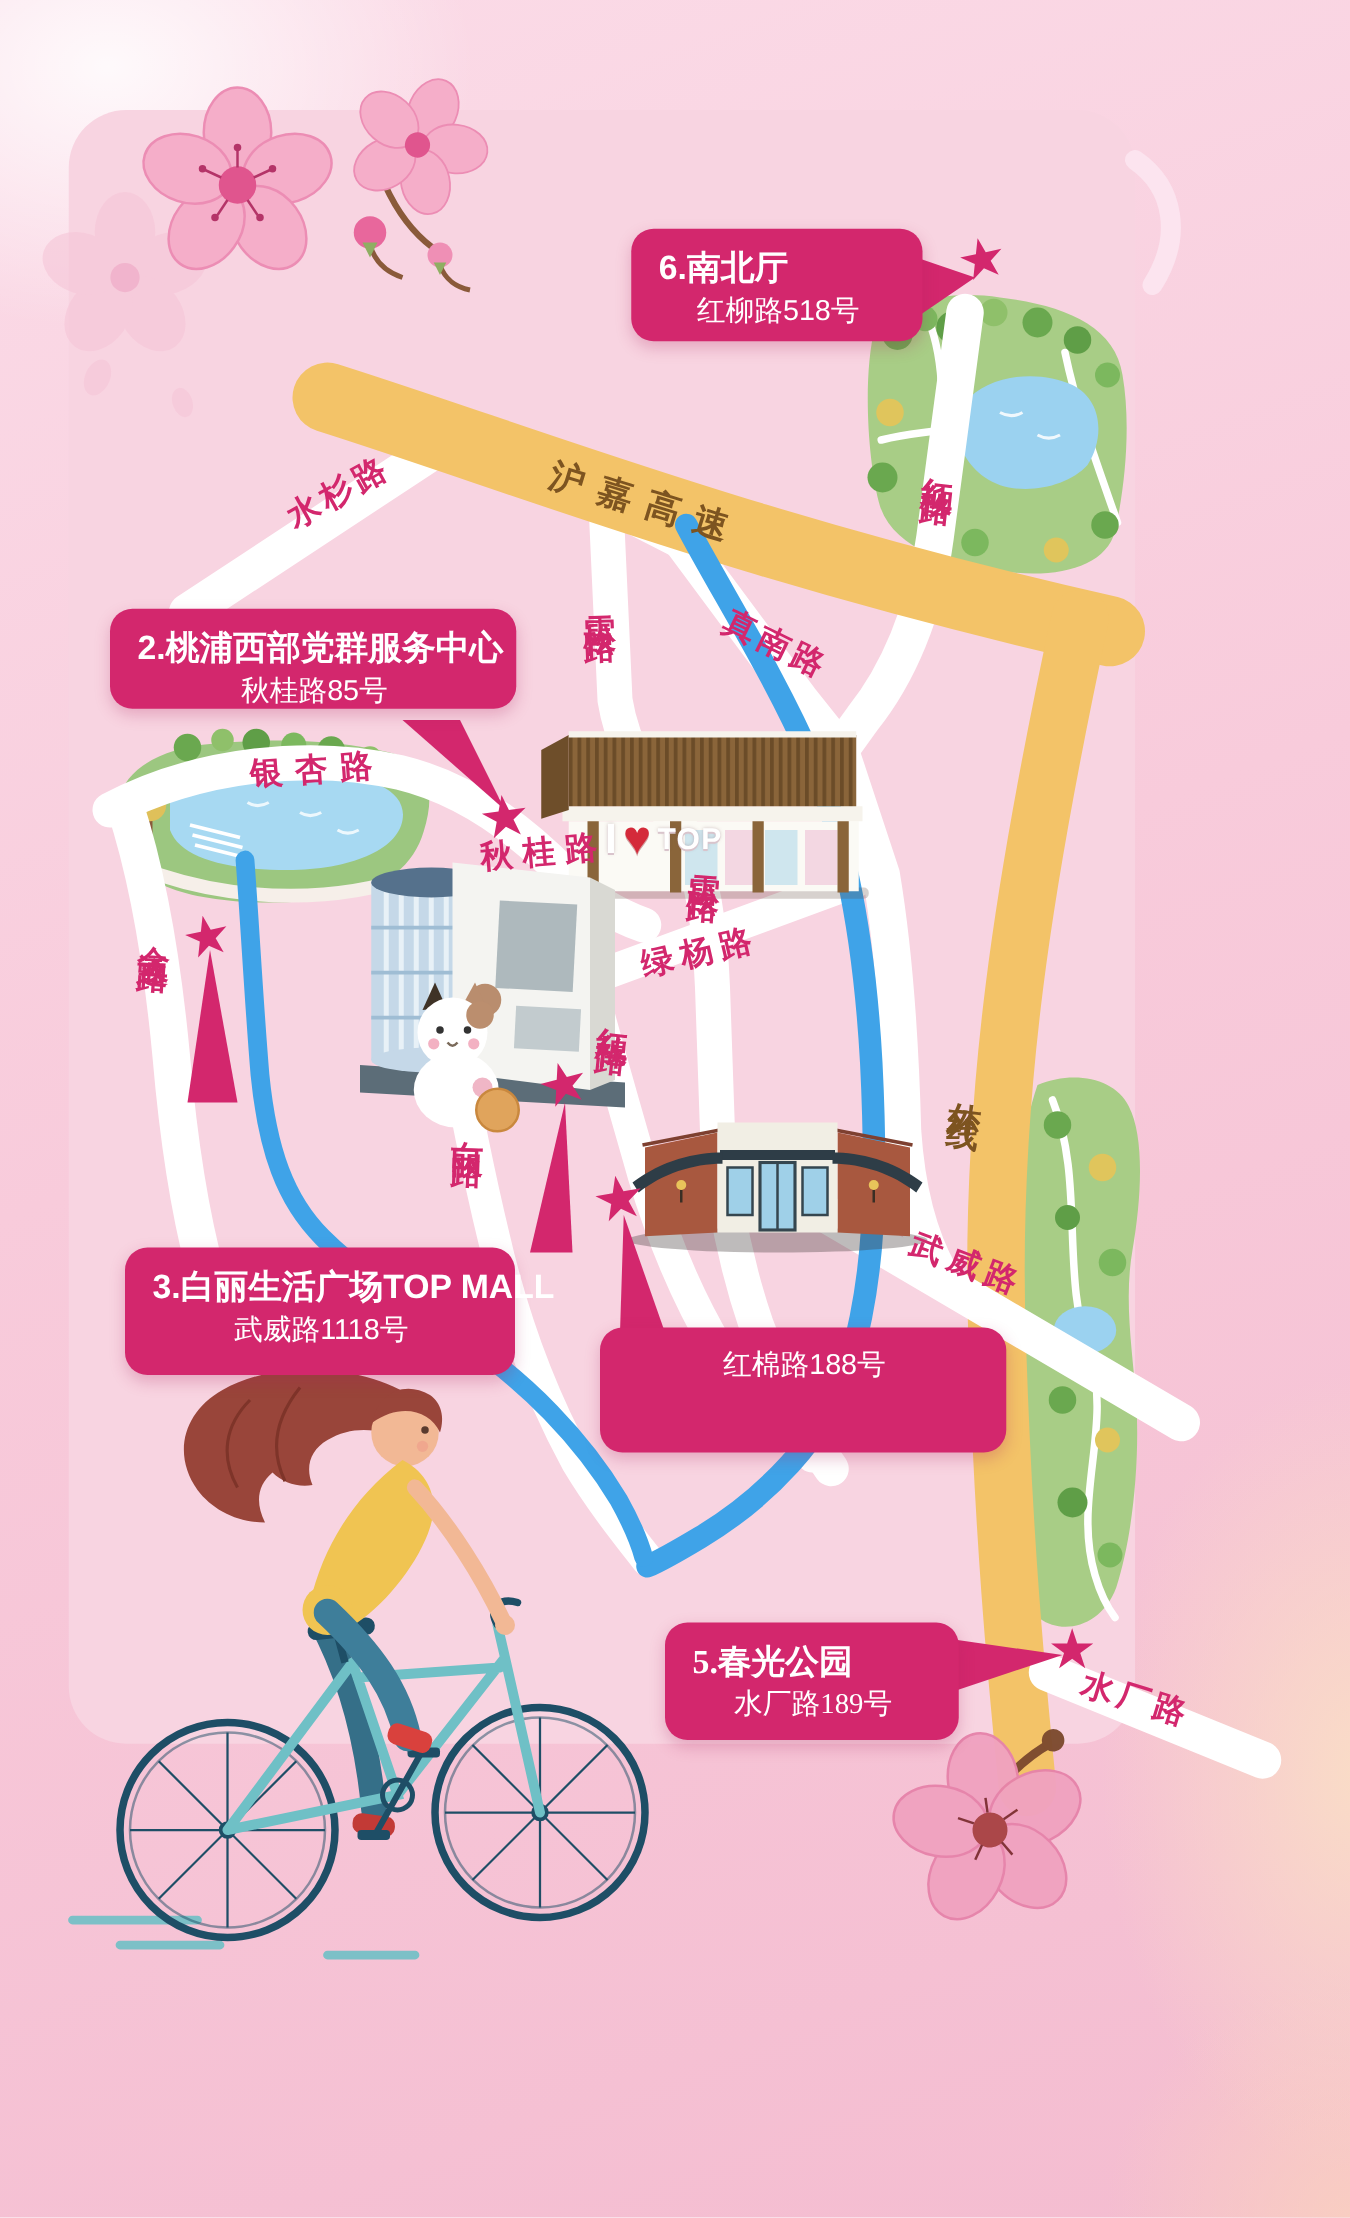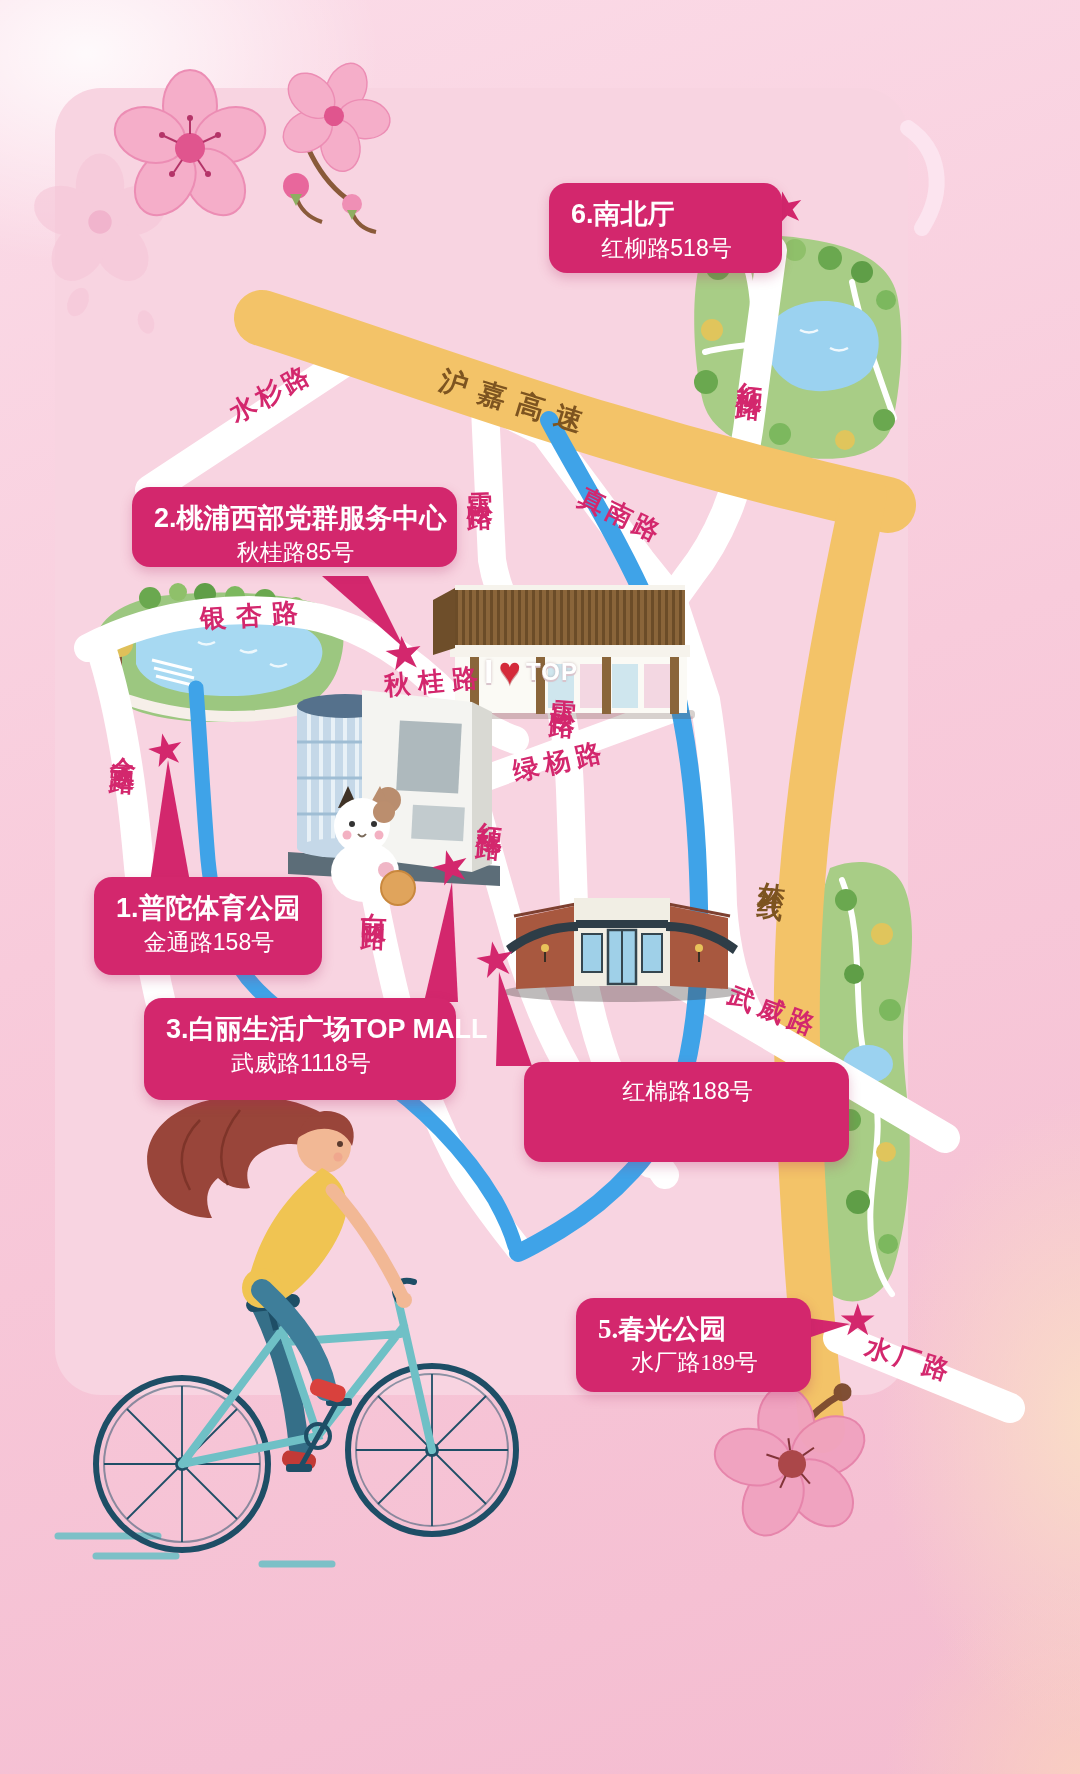--- a/index.html
+++ b/index.html
@@ -11,21 +11,21 @@
       radial-gradient(300px 460px at 101% 80%, rgba(250,222,198,.95), rgba(250,222,198,0) 70%),
       radial-gradient(260px 260px at 100% 100%, rgba(250,210,190,.8), rgba(250,210,190,0) 75%),
       linear-gradient(160deg,#fbdce8 0%,#f8cbdb 45%,#f4bcd0 100%);
   }
   #mapart{position:absolute;left:0;top:0;z-index:0;}
   .rl{position:absolute;z-index:2;font-weight:700;font-size:26px;color:#d3276d;
       white-space:nowrap;transform-origin:center;}
   .rl.vert{writing-mode:vertical-rl;text-orientation:upright;letter-spacing:6px;}
   .rl.brown{color:#7d5420;}
   .callout{position:absolute;z-index:3;background:#d3276d;border-radius:18px;
-      color:#fff;padding:13px 20px 12px 22px;box-shadow:0 5px 12px rgba(170,30,90,.25);box-sizing:border-box;margin-left:44px;}
+      color:#fff;padding:13px 20px 12px 22px;box-shadow:0 5px 12px rgba(170,30,90,.25);box-sizing:border-box;}
   .callout .t{font-weight:700;font-size:27px;line-height:36px;white-space:nowrap;}
   .callout .a{font-weight:400;font-size:23px;line-height:32px;white-space:nowrap;text-align:center;}
   .star{position:absolute;z-index:3;color:#d3276d;line-height:1;transform-origin:center;}
   #topsign{position:absolute;z-index:2;display:flex;align-items:center;gap:5px;
       font-weight:700;color:#fff;text-shadow:0 2px 0 #d9c4cc,0 0 3px rgba(120,80,90,.35);}
   #topsign .i{font-size:34px;}
   #topsign .w{font-size:24px;letter-spacing:1px;}
   #topsign .h{font-size:38px;color:#d42a3a;text-shadow:0 2px 0 rgba(150,30,40,.4);}
 </style>
 </head>
@@ -343,24 +343,20 @@
     <span class="w">TOP</span>
   </div>
 
   <div class="star" style="left:146px;top:728px;font-size:44px;transform:rotate(-12deg);">★</div>
   <div class="star" style="left:383px;top:630px;font-size:46px;transform:rotate(-8deg);">★</div>
   <div class="star" style="left:430px;top:844px;font-size:46px;transform:rotate(-15deg);">★</div>
   <div class="star" style="left:474px;top:936px;font-size:48px;transform:rotate(-10deg);">★</div>
   <div class="star" style="left:838px;top:1298px;font-size:44px;">★</div>
   <div class="star" style="left:766px;top:186px;font-size:44px;transform:rotate(-12deg);">★</div>
 
-  <div class="callout" style="left:50px;top:877px;width:228px;height:98px;">
-    <div class="t">1.普陀体育公园</div>
-    <div class="a">金通路158号</div>
-  </div>
   <div class="callout" style="left:88px;top:487px;width:325px;height:80px;">
     <div class="t">2.桃浦西部党群服务中心</div>
     <div class="a">秋桂路85号</div>
   </div>
   <div class="callout" style="left:100px;top:998px;width:312px;height:102px;">
     <div class="t">3.白丽生活广场TOP MALL</div>
     <div class="a">武威路1118号</div>
   </div>
   <div class="callout" style="left:480px;top:1062px;width:325px;height:100px;">
     <div class="a">红棉路188号</div>

